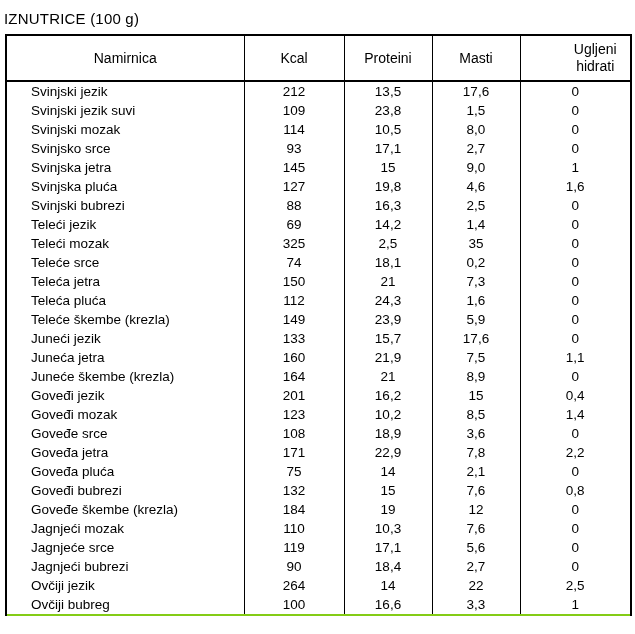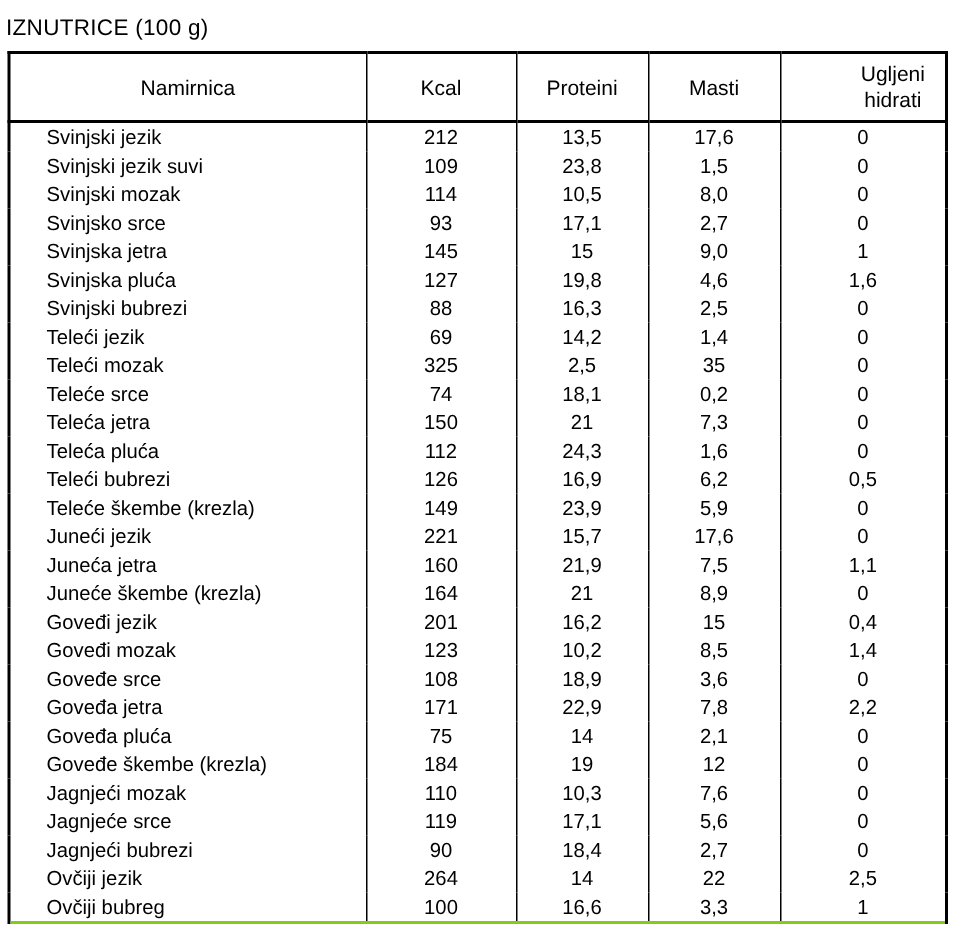--- a/index.html
+++ b/index.html
@@ -183,36 +183,29 @@
           <td class="num">0</td>
         </tr>
         <tr>
           <td class="name">Teleća pluća</td>
           <td class="num">112</td>
           <td class="num">24,3</td>
           <td class="num">1,6</td>
           <td class="num">0</td>
         </tr>
         <tr>
-          <td class="name">Teleći bubrezi</td>
-          <td class="num">126</td>
-          <td class="num">16,9</td>
-          <td class="num">6,2</td>
-          <td class="num">0,5</td>
-        </tr>
-        <tr>
           <td class="name">Teleće škembe (krezla)</td>
           <td class="num">149</td>
           <td class="num">23,9</td>
           <td class="num">5,9</td>
           <td class="num">0</td>
         </tr>
         <tr>
           <td class="name">Juneći jezik</td>
-          <td class="num">221</td>
+          <td class="num">133</td>
           <td class="num">15,7</td>
           <td class="num">17,6</td>
           <td class="num">0</td>
         </tr>
         <tr>
           <td class="name">Juneća jetra</td>
           <td class="num">160</td>
           <td class="num">21,9</td>
           <td class="num">7,5</td>
           <td class="num">1,1</td>
@@ -253,20 +246,27 @@
           <td class="num">2,2</td>
         </tr>
         <tr>
           <td class="name">Goveđa pluća</td>
           <td class="num">75</td>
           <td class="num">14</td>
           <td class="num">2,1</td>
           <td class="num">0</td>
         </tr>
         <tr>
+          <td class="name">Goveđi bubrezi</td>
+          <td class="num">132</td>
+          <td class="num">15</td>
+          <td class="num">7,6</td>
+          <td class="num">0,8</td>
+        </tr>
+        <tr>
           <td class="name">Goveđe škembe (krezla)</td>
           <td class="num">184</td>
           <td class="num">19</td>
           <td class="num">12</td>
           <td class="num">0</td>
         </tr>
         <tr>
           <td class="name">Jagnjeći mozak</td>
           <td class="num">110</td>
           <td class="num">10,3</td>

